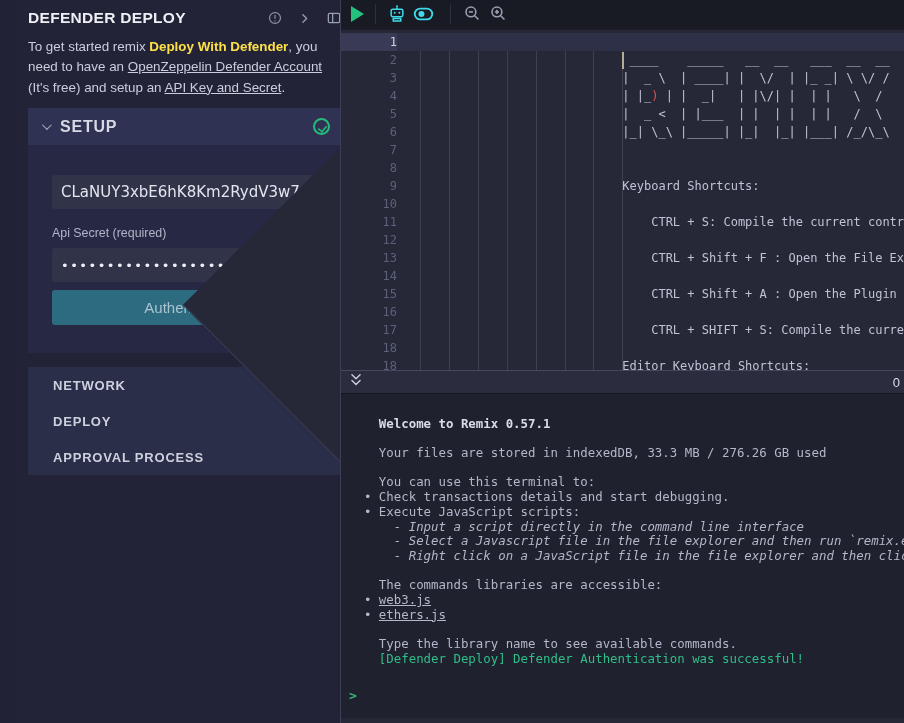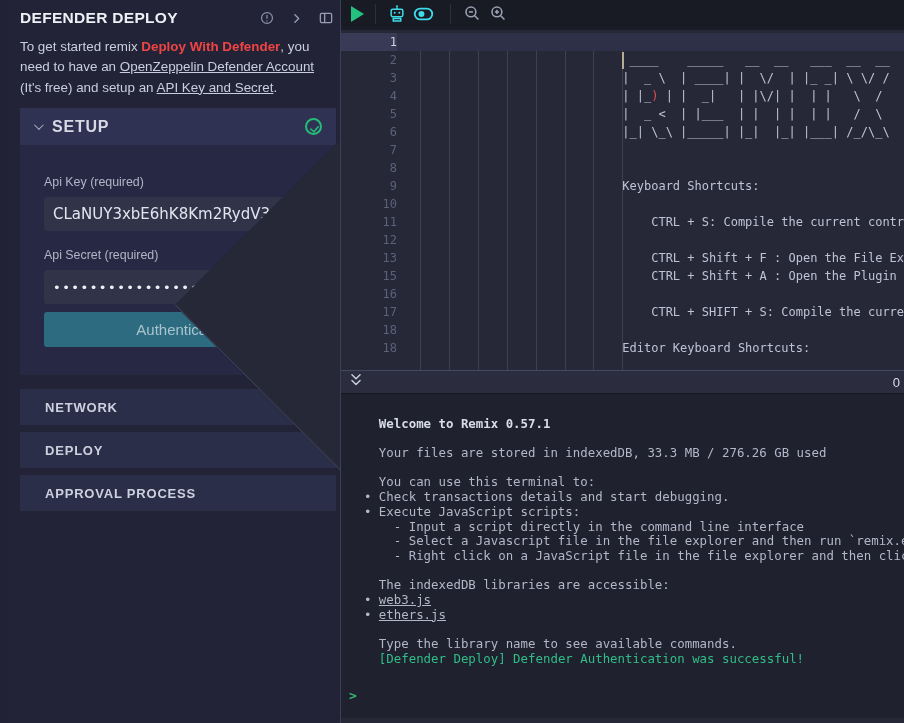--- a/index.html
+++ b/index.html
@@ -1,30 +1,30 @@
 <!DOCTYPE html>
 <html><head>
 <meta charset="utf-8">
 <style>
   * { margin:0; padding:0; box-sizing:border-box; }
   html,body { width:904px; height:723px; overflow:hidden; background:#212235;
               font-family:"Liberation Sans", sans-serif; }
 
   
-  .left-panel { position:absolute; left:8px; top:0; width:340px; height:723px;
+  .left-panel { position:absolute; left:16px; top:0; width:340px; height:723px;
                 background:#222336; }
   .panel-head { display:flex; align-items:center; justify-content:space-between;
                 padding:9px 14px 4px 12px; }
   .panel-title { font-size:15.5px; font-weight:700; letter-spacing:.3px; color:#eef0f6; }
   .head-icons { display:flex; align-items:center; gap:15px; }
   .head-icons svg { display:block; }
 
   .panel-intro { padding:6px 12px 0 12px; font-size:13.4px; line-height:20.4px;
                  color:#c9cede; width:336px; }
-  .panel-intro .c-b { font-weight:700; color:#ef4444; }
+  .panel-intro .c-b { font-weight:700; color:#fde047; }
   .panel-intro .c-u { text-decoration:underline; }
 
   .setup-card { margin:10px 12px 0 12px; }
   .accordion-head { height:37px; background:#2f3252; display:flex; align-items:center;
                     padding:0 14px; cursor:pointer; }
   .accordion-head .label { font-size:16px; font-weight:600; letter-spacing:.8px;
                            color:#d6dae5; margin-left:11px; }
   .chev { width:7px; height:7px; border-right:1.6px solid #aab0c2;
           border-bottom:1.6px solid #aab0c2; display:inline-block; }
   .chev.down { transform:rotate(45deg) translateY(-2px); }
@@ -37,21 +37,21 @@
                  color:#e2e5ee; font-size:15px; font-family:"DejaVu Sans", sans-serif;
                  padding:0 9px; outline:none; }
   .field-input.secret { font-size:13px; letter-spacing:1.5px; color:#eef0f6; }
   .gap16 { height:17px; }
   .auth-btn { width:100%; height:35px; margin-top:8px; background:#2d6b80; border:none;
               border-radius:3px; color:#a9c4ce; font-size:15px; cursor:pointer;
               font-family:"Liberation Sans", sans-serif; }
 
   .collapsed-list { margin:14px 12px 0 12px; }
   .collapsed-item { height:36px; background:#2b2e49; display:flex; align-items:center;
-                    padding:0 14px; margin-bottom:7px; cursor:pointer; }
+                    padding:0 14px; cursor:pointer; }
   .collapsed-item .label { font-size:13px; font-weight:600; letter-spacing:.8px;
                            color:#ccd1de; margin-left:11px; }
 
   .check-badge { width:17px; height:17px; border:2px solid #27bb7b; border-radius:50%;
                  position:relative; }
   .check-badge::after { content:""; position:absolute; left:4px; top:3.2px; width:5px; height:8px;
                  border-right:2px solid #27bb7b; border-bottom:2px solid #27bb7b;
                  transform:rotate(40deg) scale(.8); }
 
   
@@ -82,21 +82,21 @@
 
   
   .term-head { height:24px; background:#2b2d3f; border-top:1px solid #454862;
                border-bottom:1px solid #16171f; display:flex; align-items:center;
                justify-content:space-between; padding:0 4px 0 8px; }
   .term-badge { font-size:13px; color:#dadded; font-family:"Liberation Sans",sans-serif; }
   .terminal { height:324px; background:#20212e; overflow:hidden; padding-top:8px;
               font-family:"DejaVu Sans Mono", monospace; font-size:12.4px; color:#b2b7c9; }
   .term-line { height:14.7px; line-height:14.7px; white-space:pre; padding-left:8px; }
   .term-line .c-b { font-weight:700; color:#d9dcea;margin-top:24px; }
-  .term-line .c-i { }
+  .term-line .c-i { font-style:italic; }
   .term-line .c-u { text-decoration:underline; cursor:pointer; }
   .term-line .c-g { color:#2fbe87; }
   .term-prompt { padding-left:8px; margin-top:7px; color:#37b878; font-weight:700;
                  font-size:13px; height:16px; line-height:16px; white-space:pre; }
 </style>
 </head>
 <body>
 
 <div class="left-panel">
   <div class="panel-head">
@@ -126,21 +126,20 @@
   <p class="panel-intro"><span>To get started remix </span><span class="c-b">Deploy With Defender</span><span>, you need to have an </span><span class="c-u">OpenZeppelin Defender Account</span><span> (It's free) and setup an </span><span class="c-u">API Key and Secret</span><span>.</span></p>
 
   <div class="setup-card">
     <div class="accordion-head">
       <span class="chev down"></span>
       <span class="label">SETUP</span>
       <span class="spacer"></span>
       <span class="check-badge"></span>
     </div>
     <div class="setup-body">
-      <div class="field-label">Api Key (required)</div>
       <input class="field-input" type="text" value="CLaNUY3xbE6hK8Km2RydV3w7mmG" style="">
       <div class="gap16"></div>
       <div class="field-label">Api Secret (required)</div>
       <input class="field-input secret" type="text" value="••••••••••••••••••••••••••••••••••••••••" style="">
       <button class="auth-btn">Authenticate</button>
     </div>
   </div>
 
   <div class="collapsed-list">
     <div class="collapsed-item">
@@ -218,20 +217,21 @@
         <div class="ed-row"><span class="ed-num">4</span><span class="ed-code"><span>							| |_</span><span class="c-r">)</span><span> | |  _|   | |\/| |  | |   \  /</span></span></div>
         <div class="ed-row"><span class="ed-num">5</span><span class="ed-code"><span>							|  _ &lt;  | |___  | |  | |  | |   /  \</span></span></div>
         <div class="ed-row"><span class="ed-num">6</span><span class="ed-code"><span>							|_| \_\ |_____| |_|  |_| |___| /_/\_\</span></span></div>
         <div class="ed-row"><span class="ed-num">7</span><span class="ed-code"><span></span></span></div>
         <div class="ed-row"><span class="ed-num">8</span><span class="ed-code"><span></span></span></div>
         <div class="ed-row"><span class="ed-num">9</span><span class="ed-code"><span>							Keyboard Shortcuts:</span></span></div>
         <div class="ed-row"><span class="ed-num">10</span><span class="ed-code"><span></span></span></div>
         <div class="ed-row"><span class="ed-num">11</span><span class="ed-code"><span>								CTRL + S: Compile the current contract</span></span></div>
         <div class="ed-row"><span class="ed-num">12</span><span class="ed-code"><span></span></span></div>
         <div class="ed-row"><span class="ed-num">13</span><span class="ed-code"><span>								CTRL + Shift + F : Open the File Explorer</span></span></div>
+        <div class="ed-row"><span class="ed-num">14</span><span class="ed-code"><span></span></span></div>
         <div class="ed-row"><span class="ed-num">15</span><span class="ed-code"><span>								CTRL + Shift + A : Open the Plugin Manager</span></span></div>
         <div class="ed-row"><span class="ed-num">16</span><span class="ed-code"><span></span></span></div>
         <div class="ed-row"><span class="ed-num">17</span><span class="ed-code"><span>								CTRL + SHIFT + S: Compile the current contract &amp; Run an associated script</span></span></div>
         <div class="ed-row"><span class="ed-num">18</span><span class="ed-code"><span></span></span></div>
         <div class="ed-row"><span class="ed-num">18</span><span class="ed-code"><span>							Editor Keyboard Shortcuts:</span></span></div>
       </div>
   </div>
 
   <div class="term-head">
     <span>
@@ -250,21 +250,21 @@
         <div class="term-line"><span></span></div>
         <div class="term-line"><span>    Your files are stored in indexedDB, 33.3 MB / 276.26 GB used</span></div>
         <div class="term-line"><span></span></div>
         <div class="term-line"><span>    You can use this terminal to:</span></div>
         <div class="term-line"><span>  • Check transactions details and start debugging.</span></div>
         <div class="term-line"><span>  • Execute JavaScript scripts:</span></div>
         <div class="term-line"><span class="c-i">      - Input a script directly in the command line interface</span></div>
         <div class="term-line"><span class="c-i">      - Select a Javascript file in the file explorer and then run `remix.execute()` or `remix.exec()` to run the script in the terminal</span></div>
         <div class="term-line"><span class="c-i">      - Right click on a JavaScript file in the file explorer and then click `Run`: it runs the script in the terminal</span></div>
         <div class="term-line"><span></span></div>
-        <div class="term-line"><span>    The indexedDB libraries are accessible:</span></div>
+        <div class="term-line"><span>    The commands libraries are accessible:</span></div>
         <div class="term-line"><span>  • </span><span class="c-u">web3.js</span></div>
         <div class="term-line"><span>  • </span><span class="c-u">ethers.js</span></div>
         <div class="term-line"><span></span></div>
         <div class="term-line"><span>    Type the library name to see available commands.</span></div>
         <div class="term-line"><span>    </span><span class="c-g">[Defender Deploy] Defender Authentication was successful!</span></div>
         <div class="term-line"><span></span></div>
       </div>
     <div class="term-prompt">&gt;</div>
   </div>
 

